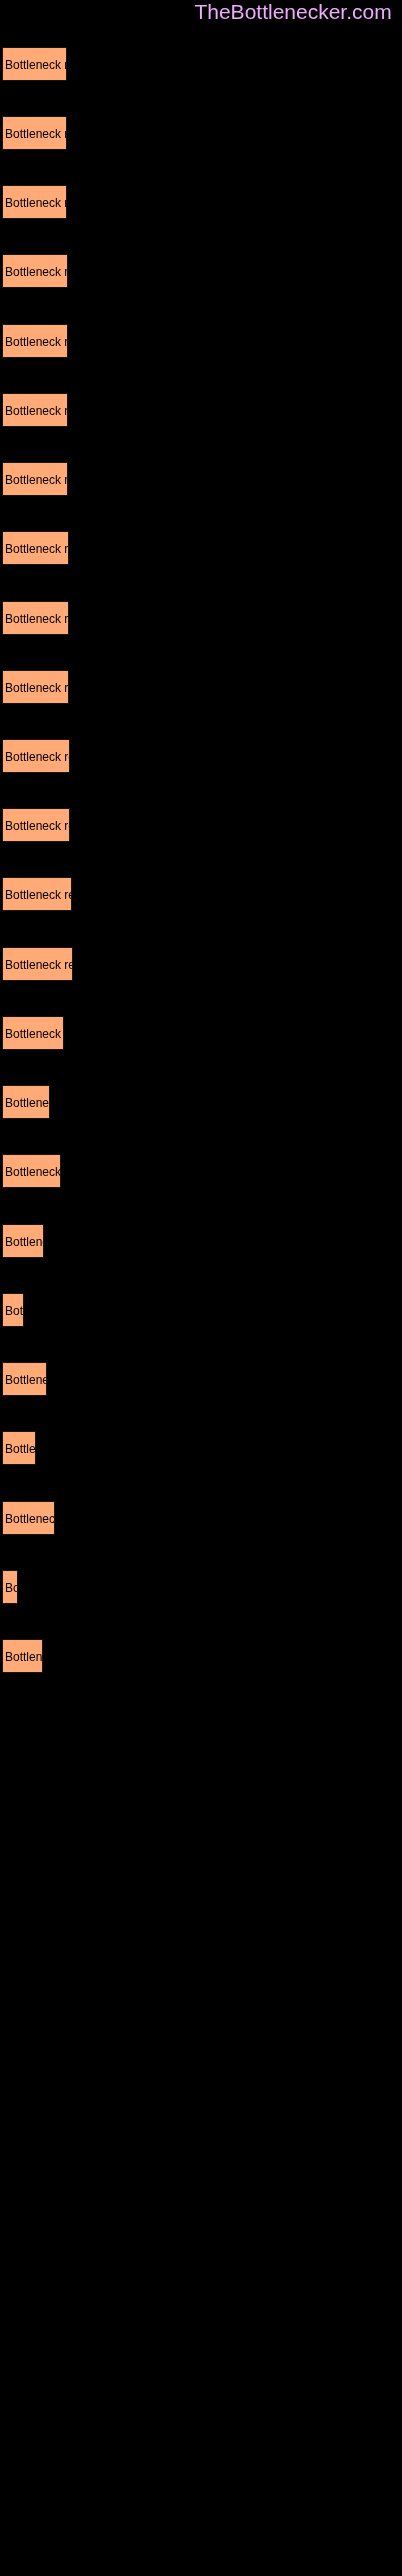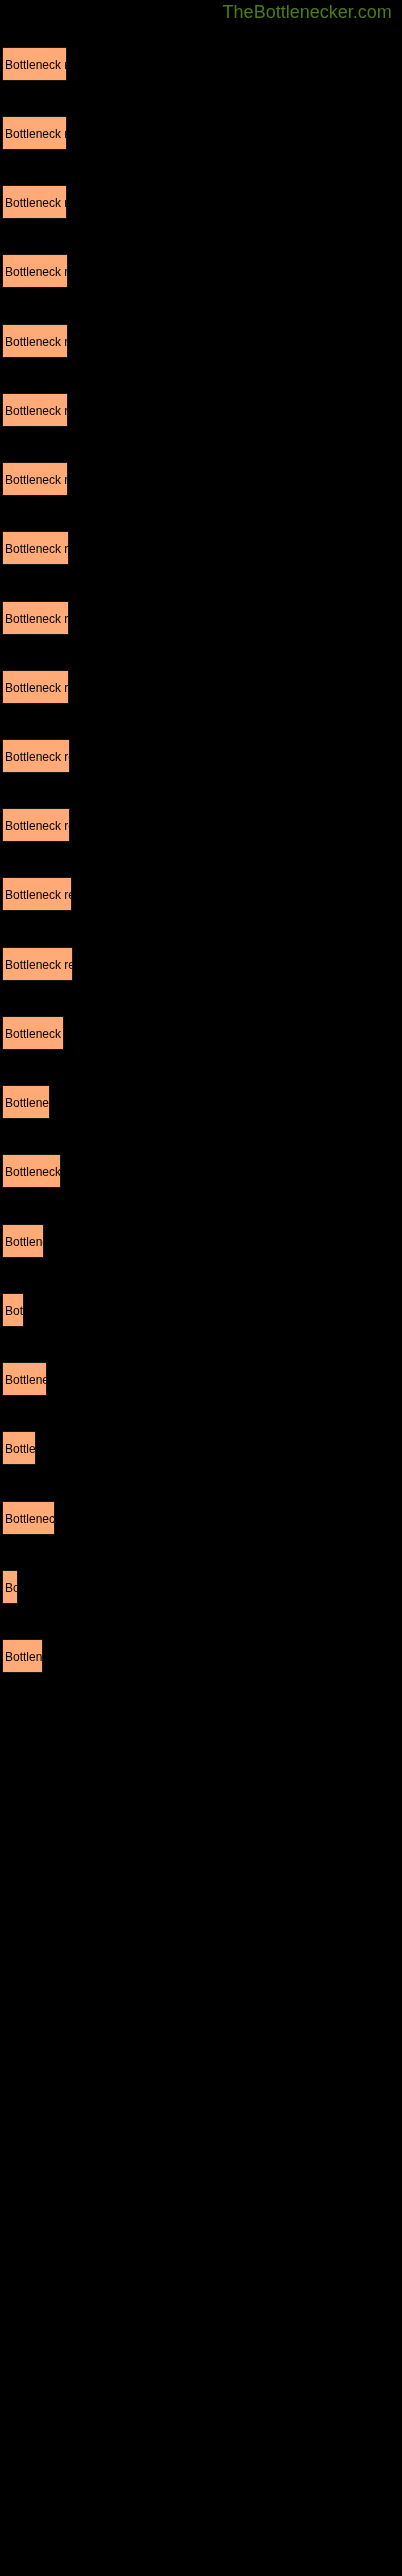--- a/index.html
+++ b/index.html
@@ -19,23 +19,23 @@
     left: 0; top: 0;
     width: 403px;
     height: 2576px;
     background: #000000;
   }
   #site-title {
     position: absolute;
     right: 11.3px;
     top: 0.8px;
     font-family: "Liberation Sans", sans-serif;
-    font-size: 18px;
+    font-size: 21px;
     line-height: 22.5px;
-    color: #4d7c0f;
+    color: #f0abfc;
     letter-spacing: 0px;
     white-space: nowrap;
     user-select: none;
   }
   #bars-layer {
     position: absolute;
     left: 0;
     top: 0;
     width: 403px;
     height: 2576px;

